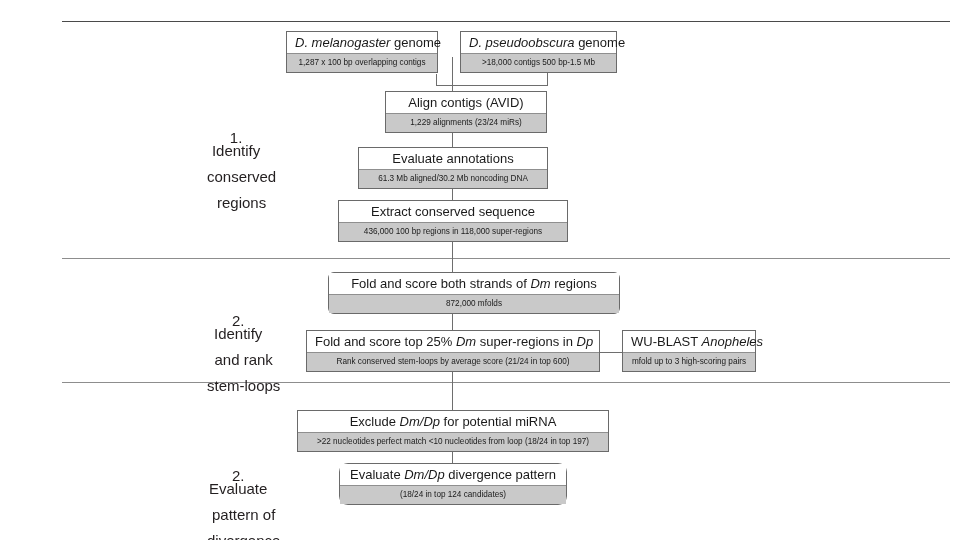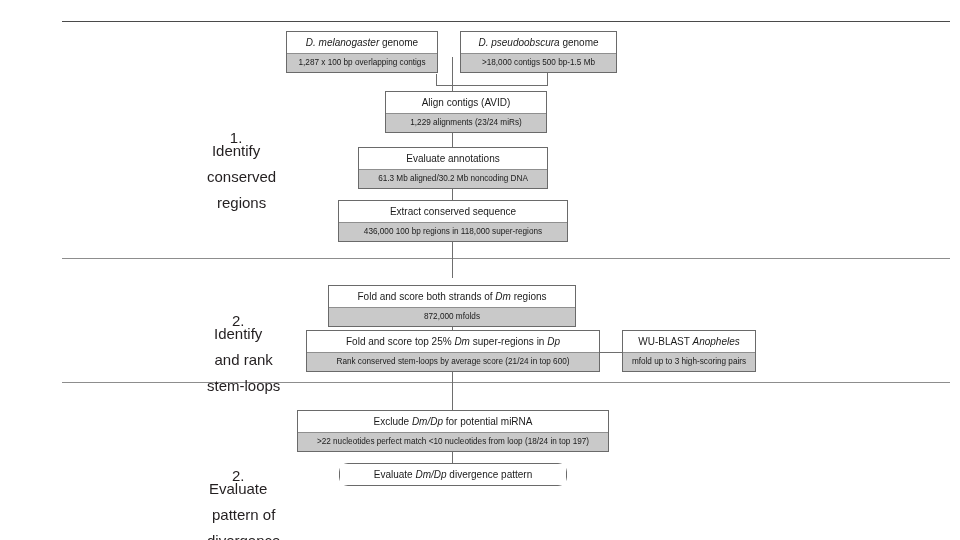--- a/index.html
+++ b/index.html
@@ -60,21 +60,21 @@
   
   .node {
     position: absolute;
     border: 1px solid #6a6a6a;
     background: #ffffff;
     box-sizing: border-box;
   }
   .node .title {
     display: block;
     text-align: center;
-    font-size: 10px;
+    font-size: 13px;
     line-height: 12px;
     padding: 5px 8px 4px 8px;
     background: #ffffff;
     color: #1a1a1a;
     white-space: nowrap;
   }
   .node .sub {
     display: block;
     text-align: center;
     font-size: 8.2px;
@@ -161,21 +161,21 @@
   <div class="node" style="left:358px; top:147px; width:190px;">
     <span class="title">Evaluate annotations</span>
     <span class="sub">61.3 Mb aligned/30.2 Mb noncoding DNA</span>
   </div>
 
   <div class="node" style="left:338px; top:200px; width:230px;">
     <span class="title">Extract conserved sequence</span>
     <span class="sub">436,000 100 bp regions in 118,000 super-regions</span>
   </div>
 
-  <div class="node" style="left:328px; top:285px; width:248px;">
+  <div class="node" style="left:328px; top:272px; width:292px;border-radius:6px;">
     <span class="title"><span>Fold and score both strands of </span><i>Dm</i><span> regions</span></span>
     <span class="sub">872,000 mfolds</span>
   </div>
 
   <div class="node" style="left:306px; top:330px; width:294px;">
     <span class="title"><span>Fold and score top 25% </span><i>Dm</i><span> super-regions in </span><i>Dp</i></span>
     <span class="sub">Rank conserved stem-loops by average score (21/24 in top 600)</span>
   </div>
 
   <div class="node" style="left:622px; top:330px; width:134px;">
@@ -183,15 +183,16 @@
     <span class="sub">mfold up to 3 high-scoring pairs</span>
   </div>
 
   <div class="node" style="left:297px; top:410px; width:312px;">
     <span class="title"><span>Exclude </span><i>Dm/Dp</i><span> for potential miRNA</span></span>
     <span class="sub">&gt;22 nucleotides perfect match &lt;10 nucleotides from loop (18/24 in top 197)</span>
   </div>
 
   <div class="node" style="left:339px; top:463px; width:228px;border-radius:9px;">
     <span class="title"><span>Evaluate </span><i>Dm/Dp</i><span> divergence pattern</span></span>
+    <span class="sub">(18/24 in top 124 candidates)</span>
   </div>
 
 </div>
 
 </body></html>

